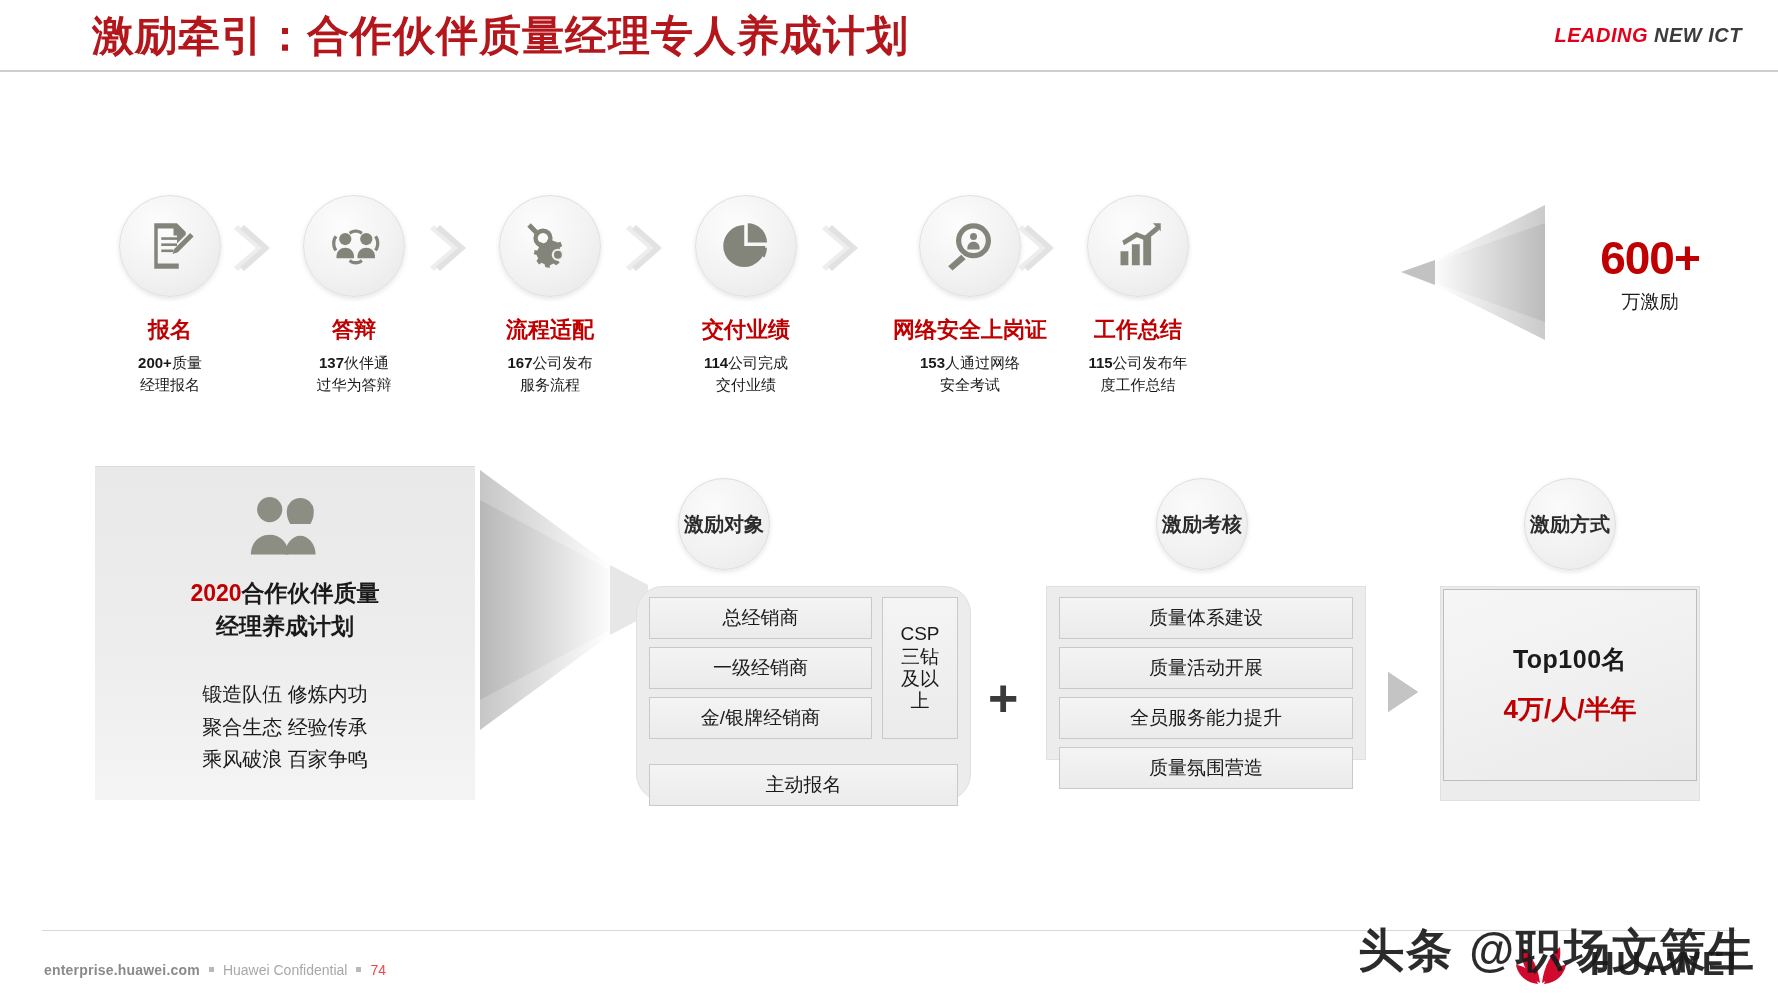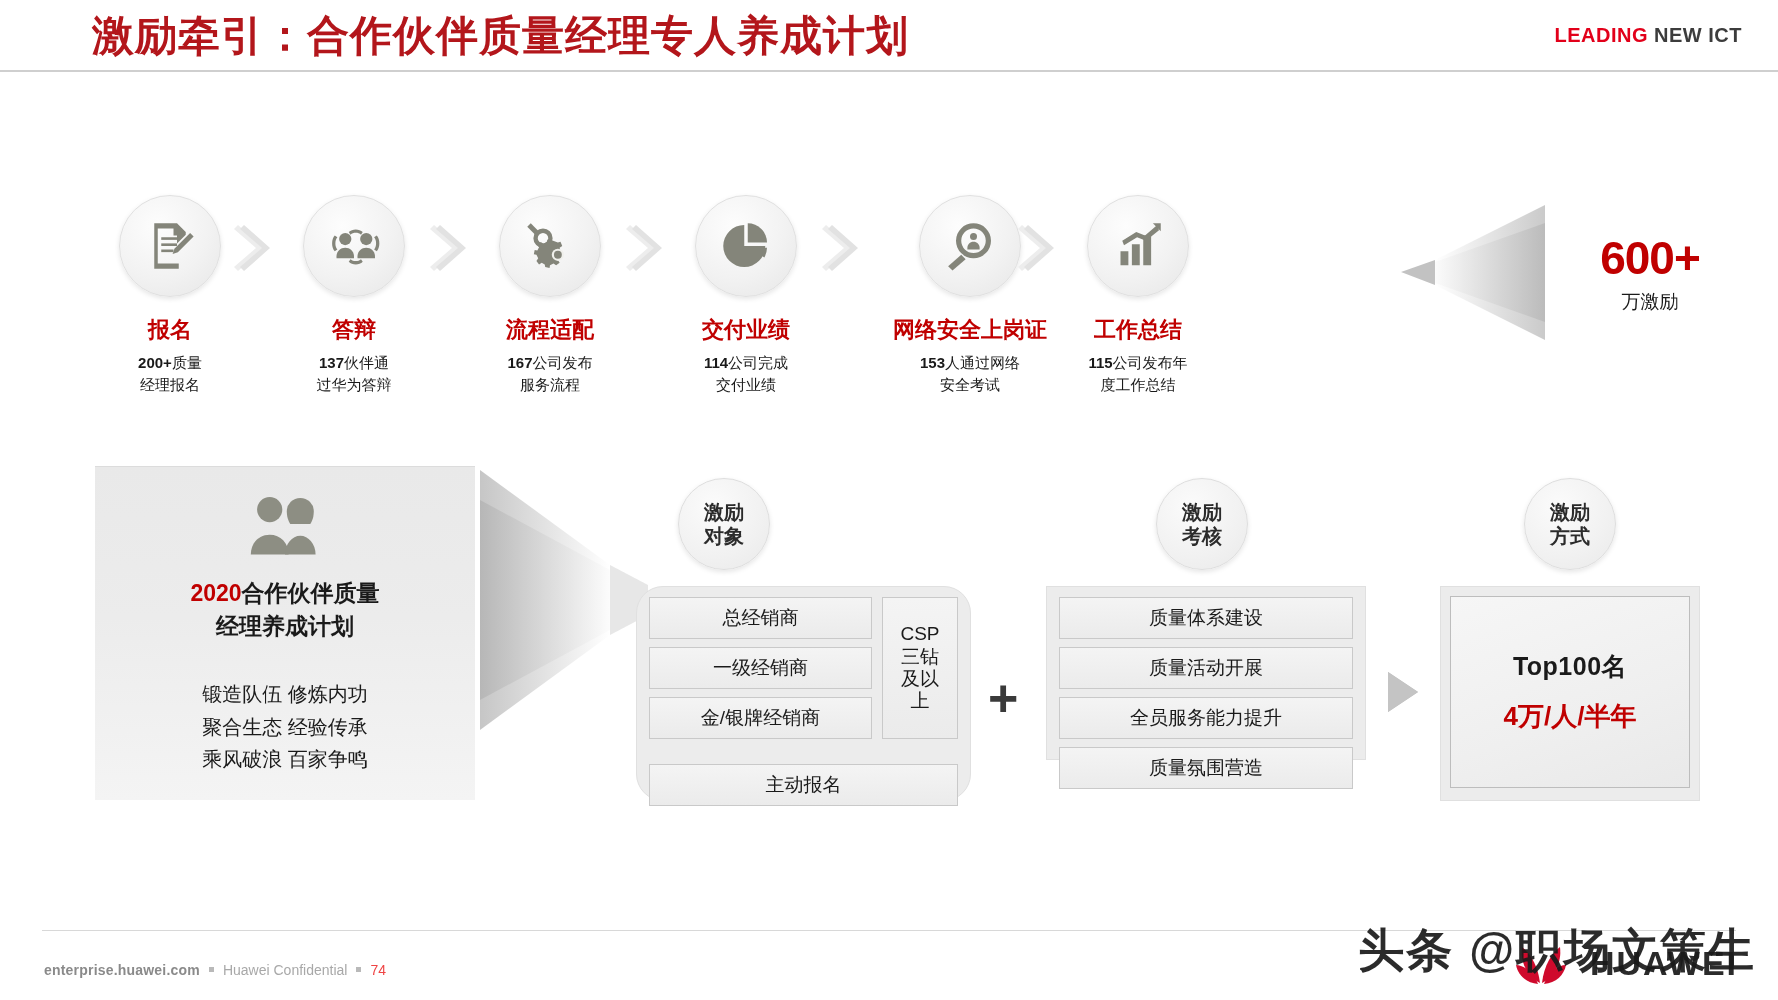--- a/index.html
+++ b/index.html
@@ -12,21 +12,21 @@
 
   
   .header { position: absolute; left:0; top:0; width:1778px; height:72px; }
   .header-title {
     position:absolute; left:92px; top:8px;
     font-size: 42px; font-weight: 700; color:#B3161B;
     letter-spacing:1px; white-space:nowrap;
   }
   .header-logo {
     position:absolute; right:36px; top:24px;
-    font-size:20px; font-weight:700; letter-spacing:.5px;
+    font-size:20px; font-style:italic; font-weight:700; letter-spacing:.5px;
   }
   .logo-lead { color:#E2001A; }
   .logo-new  { color:#3C3C3C; }
   .header-rule {
     position:absolute; left:0; top:70px; width:1778px; height:2px;
     background:#cfcfcf;
   }
 
   
   .flow { position:absolute; left:78px; top:195px; width:1240px; height:215px; }
@@ -69,21 +69,21 @@
   .lp-title .yr { color:#C00000; }
   .lp-slogan { margin-top:36px; text-align:center; font-size:20px; line-height:1.62; color:#1a1a1a; }
 
   
   .group { position:absolute; }
   .bubble {
     width:92px; height:92px; border-radius:50%;
     background: radial-gradient(circle at 38% 30%, #fbfbfb 0%, #f1f1f1 60%, #e9e9e9 100%);
     border:1px solid #dedede;
     box-shadow: 0 2px 5px rgba(0,0,0,.10);
-    display:flex; flex-direction:column; align-items:center; justify-content:center;
+    display:flex; flex-direction:row; align-items:center; justify-content:center;
     font-size:20px; font-weight:700; color:#2b2b2b; line-height:1.2;
   }
   .panel-box {
     background:#ececec; border:1px solid #e0e0e0;
     padding:10px 12px;
   }
   .row-item {
     background: linear-gradient(180deg,#f4f4f4,#ebebeb);
     border:1px solid #c9c9c9;
     height:42px; line-height:40px; text-align:center;
@@ -93,21 +93,21 @@
 
   .csp-box {
     background: linear-gradient(180deg,#f4f4f4,#ebebeb);
     border:1px solid #c9c9c9;
     width:76px; text-align:center; font-size:19px; color:#1a1a1a;
     line-height:1.18; display:flex; align-items:center; justify-content:center;
   }
   .plus { position:absolute; font-size:52px; font-weight:700; color:#3a3a3a; }
 
   .method-inner {
-    margin:9px; height:192px;
+    margin:2px; height:192px;
     background: linear-gradient(160deg,#f6f6f6 0%, #efefef 60%, #e9e9e9 100%);
     border:1px solid #bdbdbd;
     display:flex; flex-direction:column; align-items:center; justify-content:center;
   }
   .m-top { font-size:25px; font-weight:700; color:#1a1a1a; letter-spacing:.5px; }
   .m-bot { margin-top:16px; font-size:26px; font-weight:700; color:#C00000; }
 
   .arrow-gray { position:absolute; }
   .arrow-gray svg { display:block; }
 

